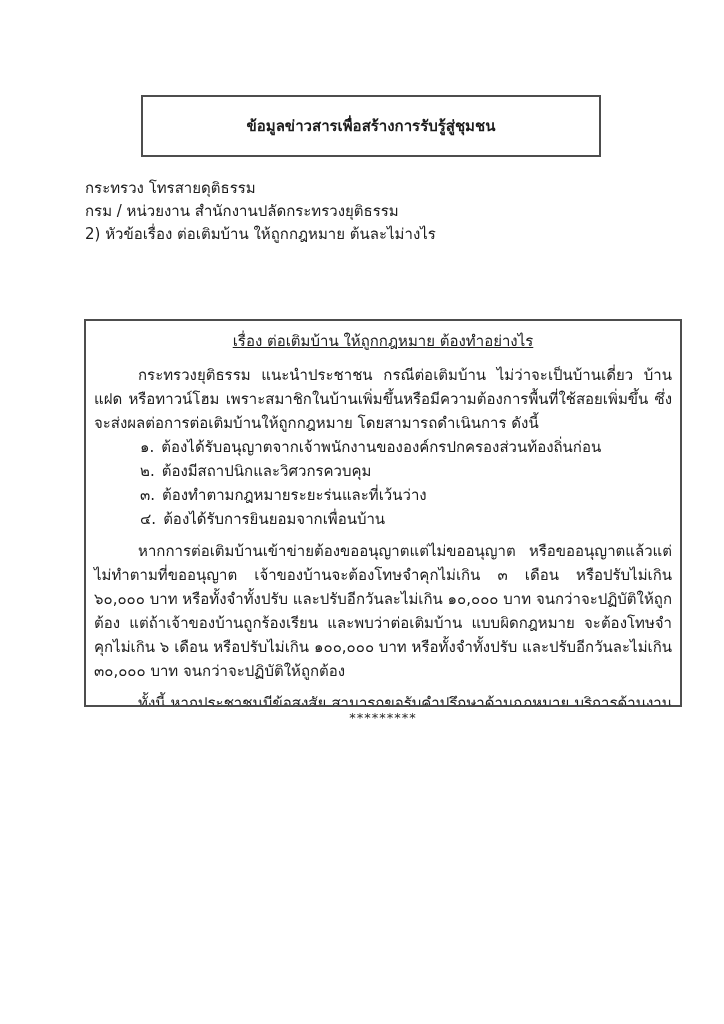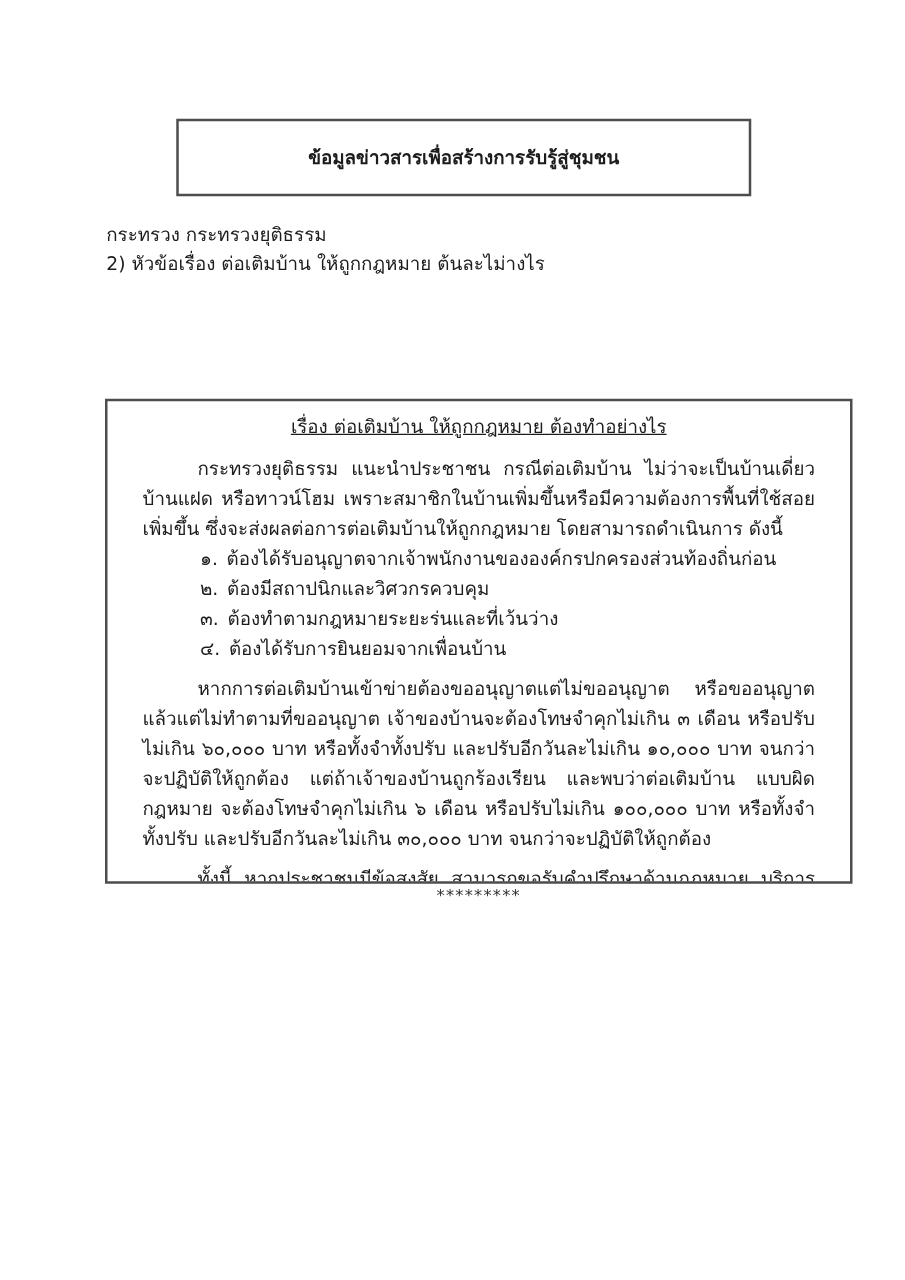--- a/index.html
+++ b/index.html
@@ -23,21 +23,21 @@
   .meta{
     position:absolute;left:85px;top:177px;width:590px;
     font-size:15px;line-height:23px;
   }
   .meta .row{white-space:nowrap;}
   .lbl{font-weight:normal;}
   
   .content-box{
     position:absolute;left:84px;top:319px;width:598px;height:388px;
     box-sizing:border-box;border:2px solid #4d4d4d;background:#fff;
-    padding:6px 28px;overflow:hidden;
+    padding:6px 8px;overflow:hidden;
     font-size:15px;line-height:24px;
   }
   .box-title{
     text-align:center;text-decoration:underline;
     margin:2px 0 10px 0;
   }
   .para{margin:0;text-indent:44px;text-align:justify;}
   .para.p2{margin-top:8px;}
   .para.p3{margin-top:8px;}
   .steps{margin:0 0 0 46px;}
@@ -52,21 +52,22 @@
 </head>
 <body>
 
 <div class="page">
 
   <div class="header-box">
     <div class="line1">ข้อมูลข่าวสารเพื่อสร้างการรับรู้สู่ชุมชน</div>
   </div>
 
   <div class="meta">
-    <div class="row"><span class="lbl">กระทรวง</span> <span>กระทรวงยุติธรรม</span></div>
+    <div class="row"><span class="lbl">กระทรวง</span> <span>โทรสายดุติธรรม</span></div>
+    <div class="row"><span class="lbl">กรม / หน่วยงาน</span> <span>สำนักงานปลัดกระทรวงยุติธรรม</span></div>
     <div class="row"><span class="lbl">2) หัวข้อเรื่อง</span> <span>ต่อเติมบ้าน ให้ถูกกฎหมาย ต้นละไม่างไร</span></div>
   </div>
 
   <div class="content-box">
     <div class="box-title">เรื่อง ต่อเติมบ้าน ให้ถูกกฎหมาย ต้องทำอย่างไร</div>
     <p class="para p1">กระทรวงยุติธรรม แนะนำประชาชน กรณีต่อเติมบ้าน ไม่ว่าจะเป็นบ้านเดี่ยว บ้านแฝด หรือทาวน์โฮม เพราะสมาชิกในบ้านเพิ่มขึ้นหรือมีความต้องการพื้นที่ใช้สอยเพิ่มขึ้น ซึ่งจะส่งผลต่อการต่อเติมบ้านให้ถูกกฎหมาย โดยสามารถดำเนินการ ดังนี้</p>
     <div class="steps">
       <div class="li"><span class="num">๑.</span><span>ต้องได้รับอนุญาตจากเจ้าพนักงานขององค์กรปกครองส่วนท้องถิ่นก่อน</span></div>
       <div class="li"><span class="num">๒.</span><span>ต้องมีสถาปนิกและวิศวกรควบคุม</span></div>
       <div class="li"><span class="num">๓.</span><span>ต้องทำตามกฎหมายระยะร่นและที่เว้นว่าง</span></div>

